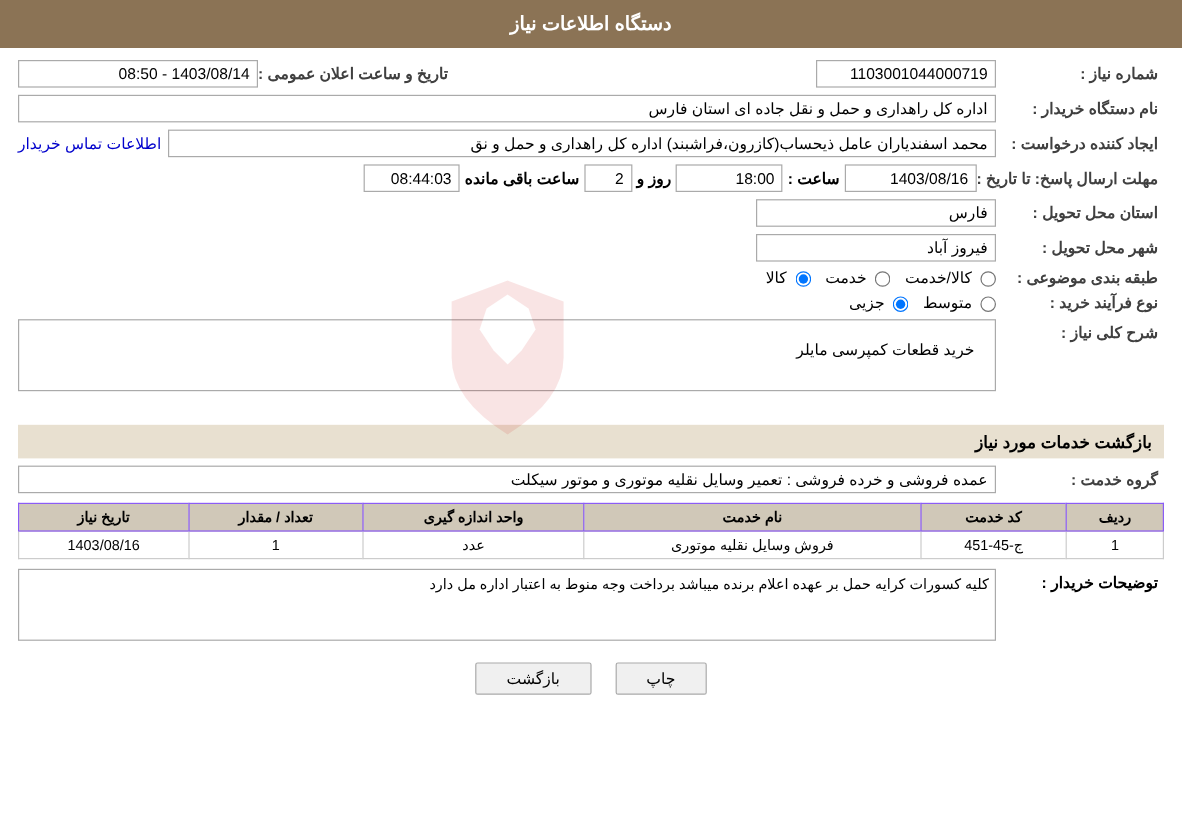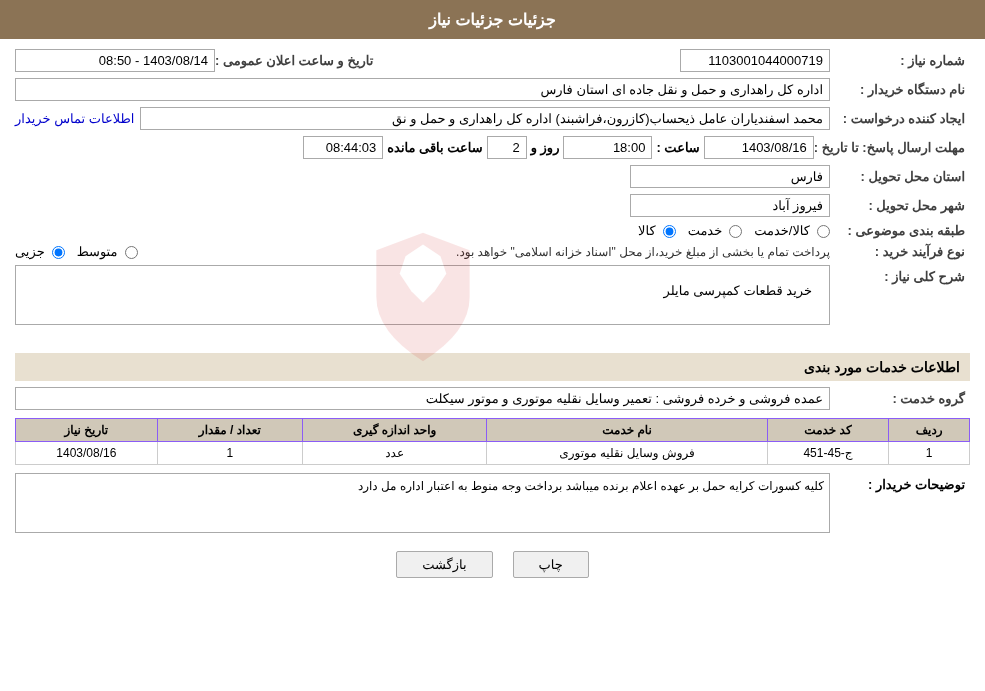--- a/index.html
+++ b/index.html
@@ -152,21 +152,21 @@
       font-weight: bold;
       padding-top: 4px;
     }
   </style>
 </head>
 <body>
 
 <div class="page-container">
 
   <div class="header-bar">
-    <span>جزئیات جزئیات نیاز</span>
+    <span>دستگاه اطلاعات نیاز</span>
   </div>
 
   <div class="content">
 
     <div class="row">
       <span class="label">شماره نیاز :</span>
       <span class="value-box field-narrow">1103001044000719</span>
       <span style="flex:1"></span>
       <span class="label">تاریخ و ساعت اعلان عمومی :</span>
       <span class="value-box" style="width:200px;">1403/08/14 - 08:50</span>
@@ -219,21 +219,20 @@
         <div class="radio-item">
           <input type="radio" name="tabeebandi" checked="" style="">
           <span>کالا</span>
         </div>
       </div>
     </div>
 
     <div class="row">
       <span class="label">نوع فرآیند خرید :</span>
       <div style="display:flex;align-items:center;gap:8px;flex:1;">
-        <span style="flex:1;font-size:12px;color:#333;">پرداخت تمام یا بخشی از مبلغ خرید،از محل "اسناد خزانه اسلامی" خواهد بود.</span>
         <div class="radio-group">
           <div class="radio-item">
             <input type="radio" name="nevefraind" style="">
             <span>متوسط</span>
           </div>
           <div class="radio-item">
             <input type="radio" name="nevefraind" checked="" style="">
             <span>جزیی</span>
           </div>
         </div>
@@ -246,21 +245,21 @@
 
         <svg class="shield-watermark" viewBox="0 0 100 120">
           <path d="M50 5 L90 20 L90 60 Q90 90 50 115 Q10 90 10 60 L10 20 Z" fill="#cc0000"></path>
           <path d="M50 15 L35 25 L30 40 L40 55 L50 65 L60 55 L70 40 L65 25 Z" fill="white"></path>
           <path d="M40 40 L48 50 L65 30" stroke="white" stroke-width="5" fill="none"></path>
         </svg>
         <div class="value-box" style="min-height:60px;padding:17px;text-align:right;">خرید قطعات کمپرسی مایلر</div>
       </div>
     </div>
 
-    <div class="section-header">اطلاعات خدمات مورد بندی</div>
+    <div class="section-header">بازگشت خدمات مورد نیاز</div>
 
     <div class="row">
       <span class="label">گروه خدمت :</span>
       <span class="value-box field-wide">عمده فروشی و خرده فروشی : تعمیر وسایل نقلیه موتوری و موتور سیکلت</span>
     </div>
 
     <div class="table-container">
       <table>
         <thead>
           <tr>

